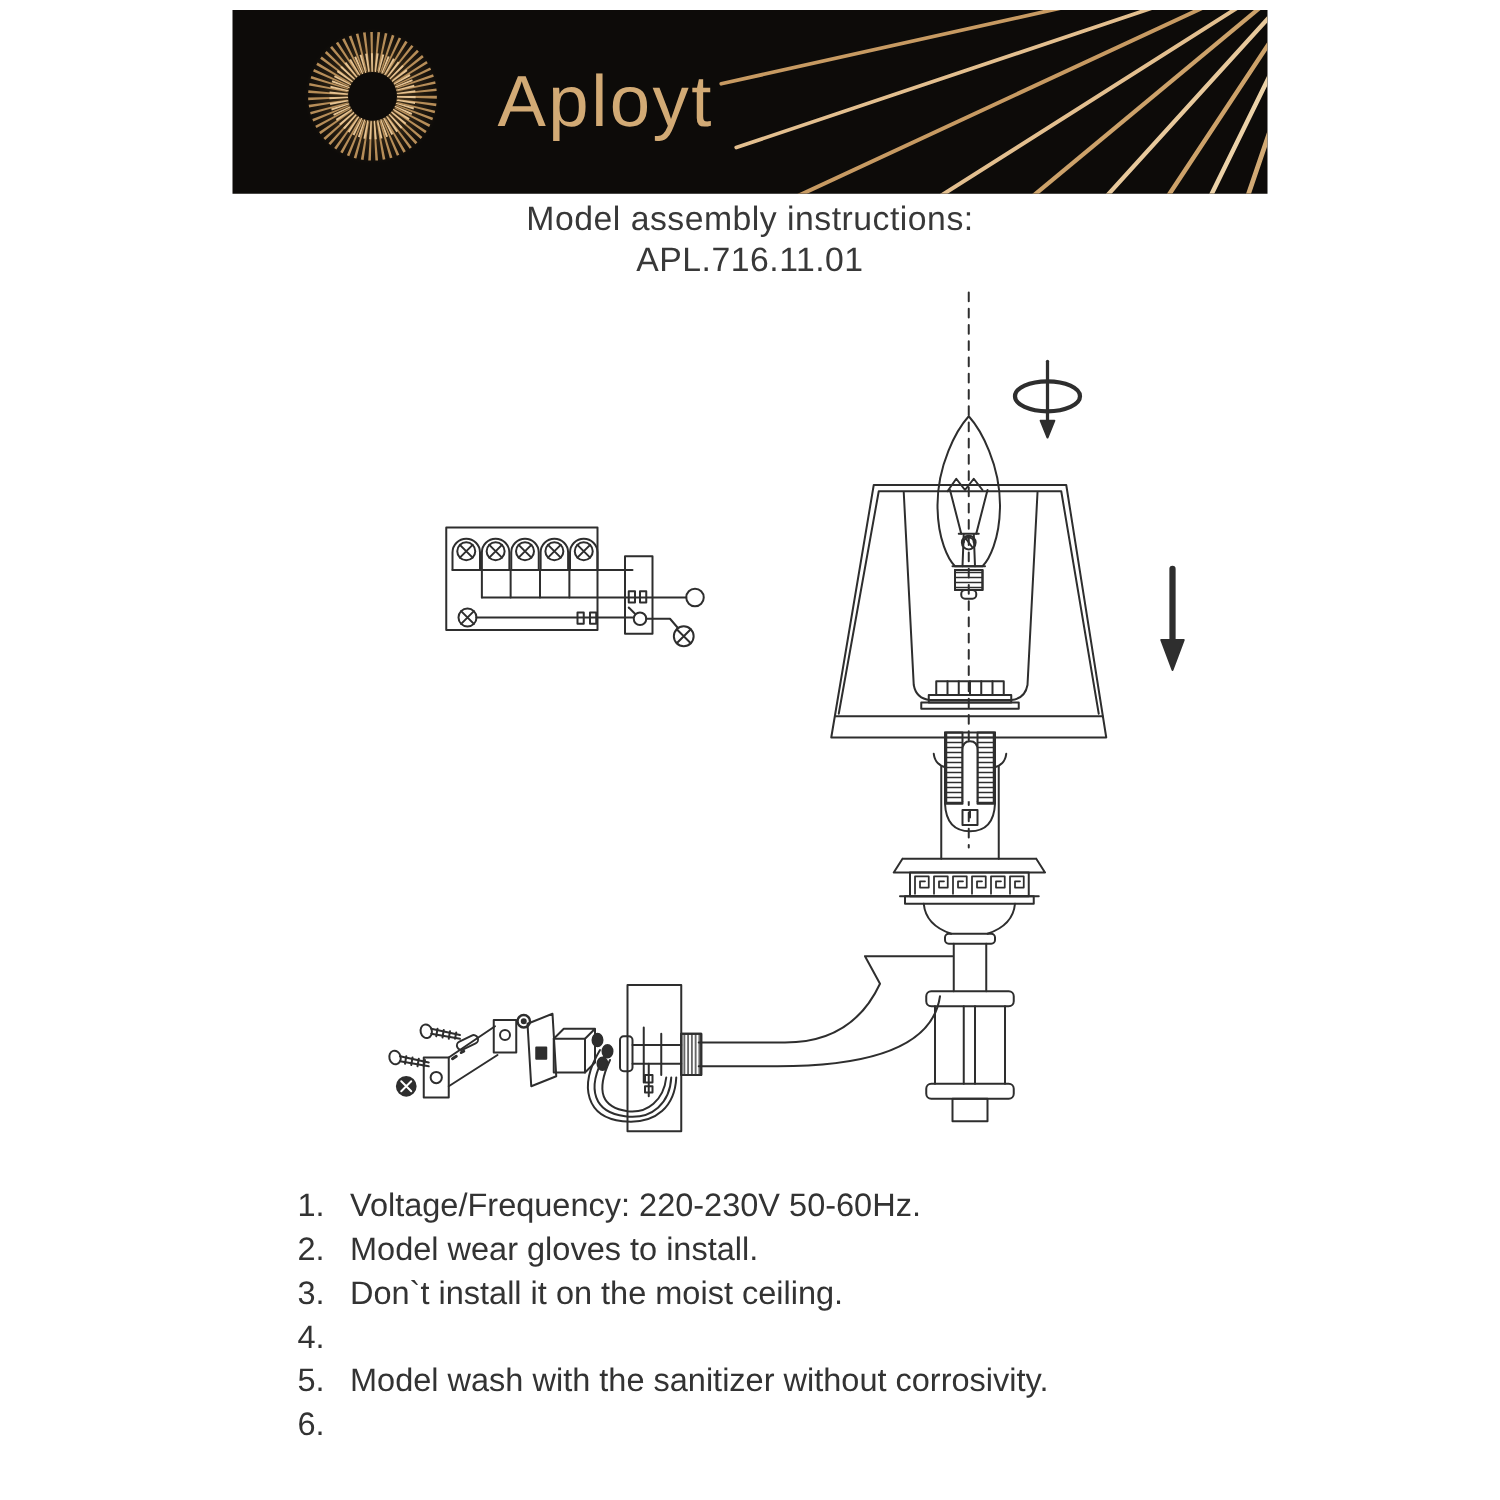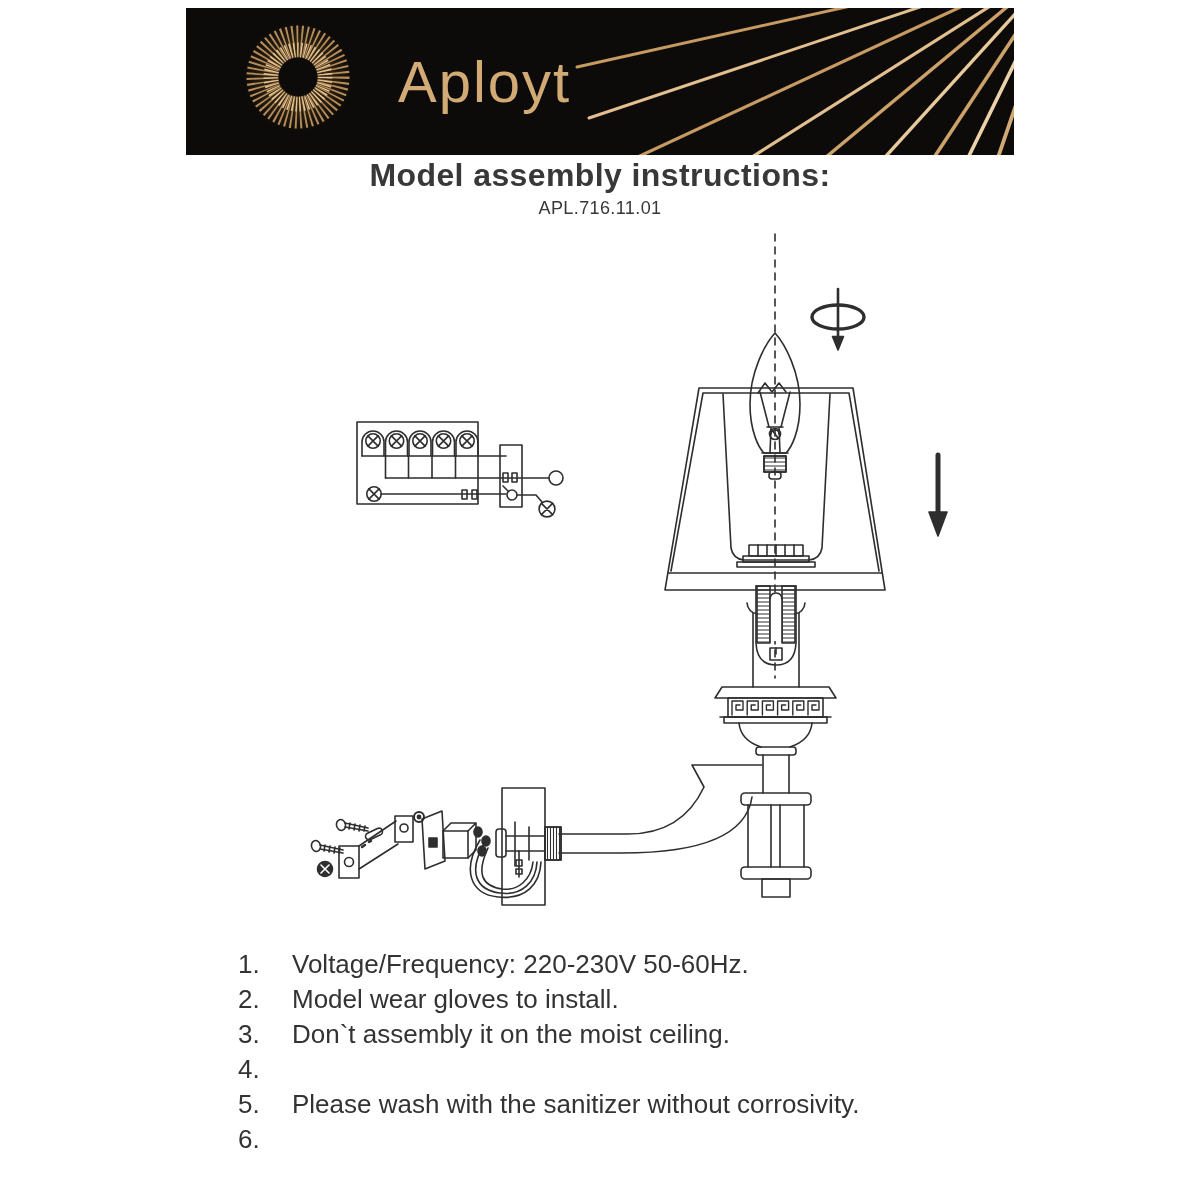--- a/index.html
+++ b/index.html
@@ -8,27 +8,27 @@
   }
   html,body{margin:0;padding:0;}
   body{width:1200px;height:1200px;position:relative;background:#ffffff;
        font-family:"Liberation Sans",sans-serif;color:var(--ink);overflow:hidden;}
   .banner{position:absolute;left:186px;top:8px;width:828px;height:147px;background:var(--banner_bg);overflow:hidden;}
   .banner svg{position:absolute;left:0;top:0;}
   .brand{position:absolute;left:212px;top:34px;width:360px;height:80px;
          font-size:58px;font-weight:300;letter-spacing:2px;color:var(--gold);
          line-height:80px;}
   .titleblock{position:absolute;left:0;top:158px;width:1200px;text-align:center;}
-  .titleblock .t1{font-size:32px;font-weight:700;letter-spacing:.4px;color:var(--ink);line-height:34px;}
-  .titleblock .t2{font-size:18px;font-weight:500;letter-spacing:.4px;color:var(--ink);line-height:32px;}
+  .titleblock .t1{font-size:27px;font-weight:400;letter-spacing:.4px;color:var(--ink);line-height:34px;}
+  .titleblock .t2{font-size:27px;font-weight:500;letter-spacing:.4px;color:var(--ink);line-height:32px;}
   .drawing{position:absolute;left:300px;top:228px;width:670px;height:692px;}
   .instructions{position:absolute;left:232px;top:949px;width:780px;}
   .instructions .row{display:flex;align-items:flex-start;height:35px;font-size:26px;color:#333333;}
   .instructions .num{width:42px;text-align:left;padding-left:6px;flex:none;}
-  .instructions .txt{margin-left:12px;white-space:nowrap;}
+  .instructions .txt{white-space:nowrap;}
   svg *{vector-effect:non-scaling-stroke;}
 </style>
 </head>
 <body>
 
 <div class="banner">
   <svg width="828" height="147" viewBox="0 0 828 147">
     <defs>
       <radialGradient id="glow" cx="50%" cy="50%" r="50%">
         <stop offset="0%" stop-color="#8a6a3c"></stop>
@@ -245,25 +245,25 @@
   <div class="row">
     <span class="num">1.</span>
     <span class="txt">Voltage/Frequency: 220-230V 50-60Hz.</span>
   </div>
   <div class="row">
     <span class="num">2.</span>
     <span class="txt">Model wear gloves to install.</span>
   </div>
   <div class="row">
     <span class="num">3.</span>
-    <span class="txt">Don`t assembly it on the moist ceiling.</span>
+    <span class="txt">Don`t install it on the moist ceiling.</span>
   </div>
   <div class="row">
     <span class="num">4.</span>
   </div>
   <div class="row">
     <span class="num">5.</span>
-    <span class="txt">Please wash with the sanitizer without corrosivity.</span>
+    <span class="txt">Model wash with the sanitizer without corrosivity.</span>
   </div>
   <div class="row">
     <span class="num">6.</span>
   </div>
 </div>
 
 </body></html>

